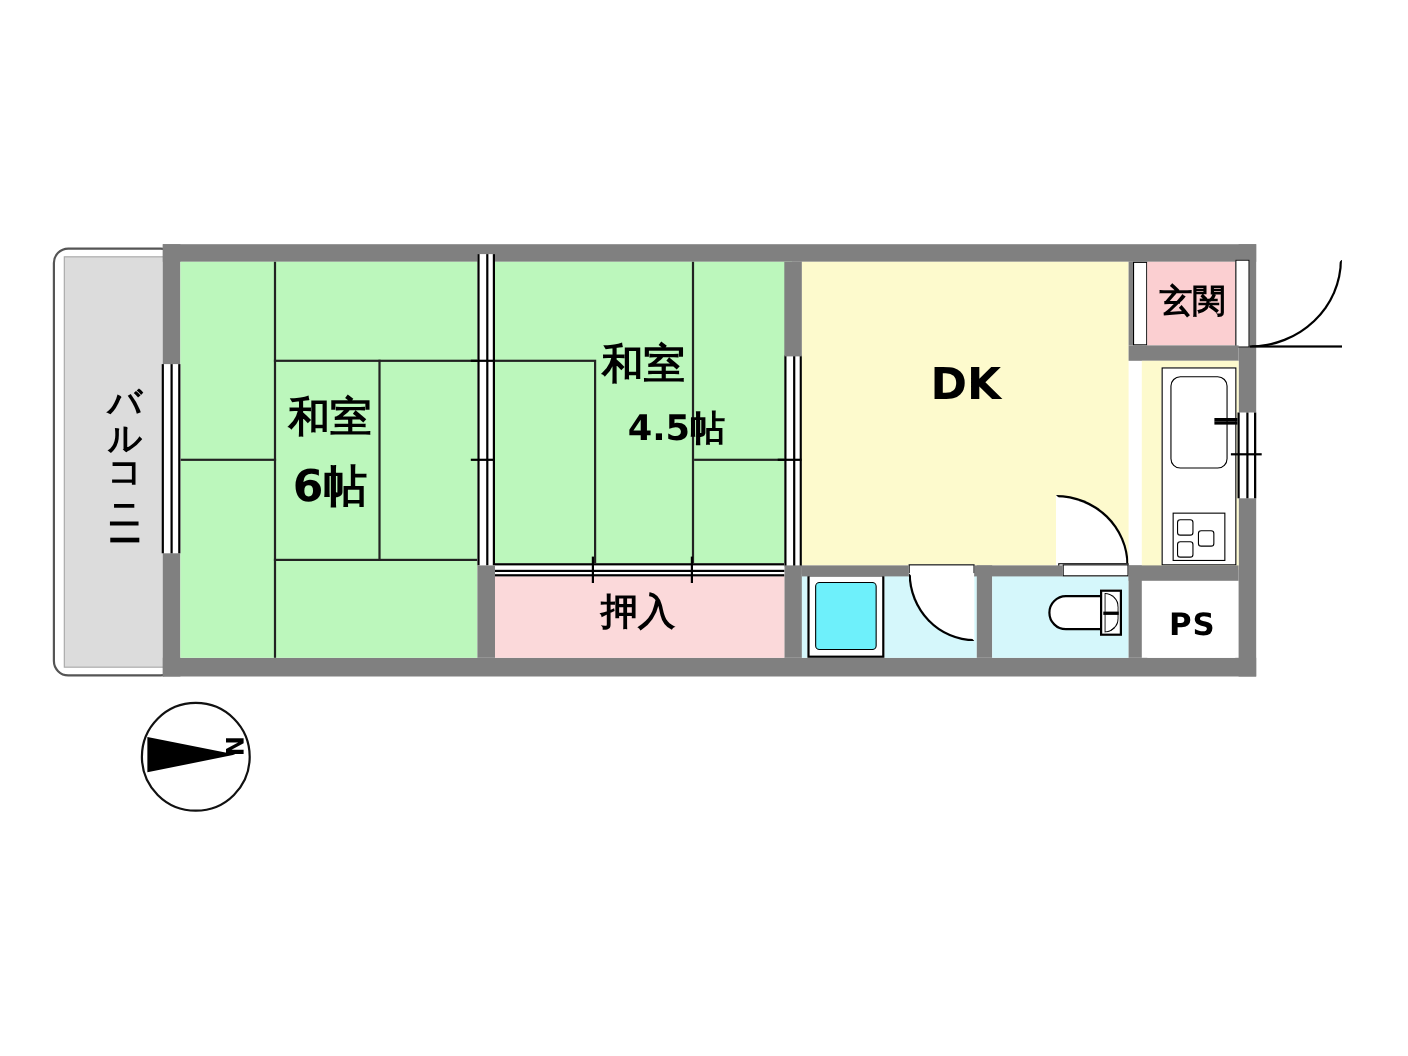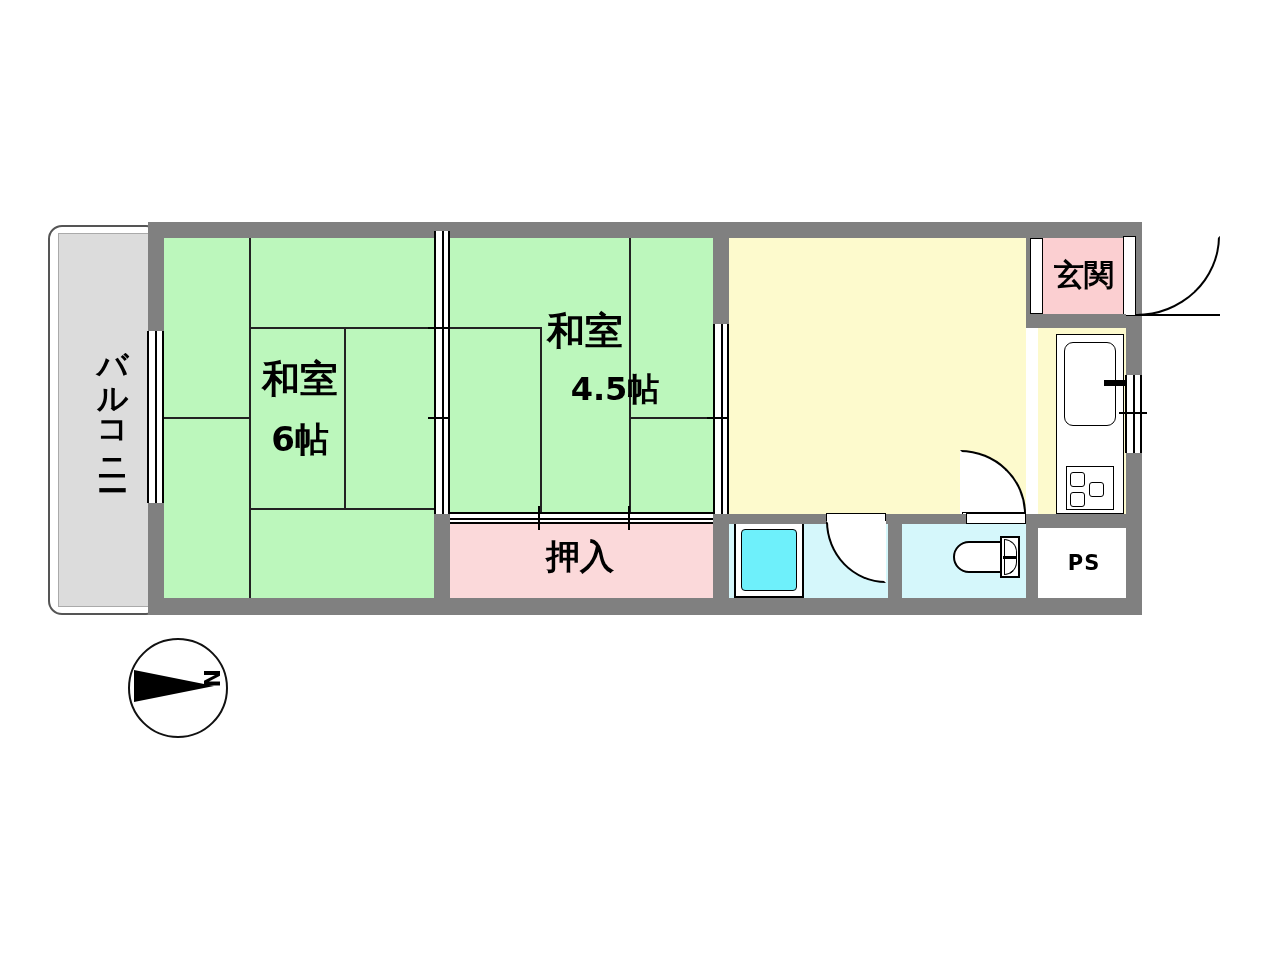--- a/index.html
+++ b/index.html
@@ -65,21 +65,21 @@
 
   <div class="abs tatami" style="left:164px;top:238px;width:270px;height:360px;"></div>
 
   <div class="abs tatami-line" style="left:249px;top:238px;width:2px;height:360px;"></div>
   <div class="abs tatami-line" style="left:164px;top:417px;width:87px;height:2px;"></div>
   <div class="abs tatami-line" style="left:249px;top:327px;width:185px;height:2px;"></div>
   <div class="abs tatami-line" style="left:249px;top:508px;width:185px;height:2px;"></div>
   <div class="abs tatami-line" style="left:344px;top:327px;width:2px;height:183px;"></div>
 
   <div class="lab" style="left:252px;top:358px;width:96px;font-size:38px;">和室</div>
-  <div class="lab" style="left:252px;top:420px;width:96px;font-size:34px;text-align:center;">6帖</div>
+  <div class="lab" style="left:252px;top:420px;width:96px;font-size:40px;text-align:center;">6帖</div>
 
   <div class="abs win-v" style="left:147px;top:331px;width:17px;height:172px;">
     <div class="pane" style="left:6px;"></div>
   </div>
 
   <div class="abs win-v" style="left:434px;top:231px;width:16px;height:283px;">
     <div class="pane" style="left:6px;"></div>
   </div>
   <div class="abs hairline" style="left:428px;top:327px;width:28px;height:2px;"></div>
   <div class="abs hairline" style="left:428px;top:417px;width:28px;height:2px;"></div>
@@ -106,20 +106,21 @@
   <div class="abs pinkpale" style="left:450px;top:522px;width:263px;height:76px;"></div>
 
   <div class="abs win-h" style="left:450px;top:512px;width:263px;height:12px;">
     <div class="paneh" style="top:4px;"></div>
   </div>
   <div class="abs hairline" style="left:538px;top:506px;width:2px;height:24px;"></div>
   <div class="abs hairline" style="left:628px;top:506px;width:2px;height:24px;"></div>
   <div class="lab" style="left:515px;top:540px;width:130px;font-size:34px;font-family:Liberation Mono, monospace;">押入</div>
 
   <div class="abs dk" style="left:729px;top:238px;width:297px;height:276px;"></div>
+  <div class="lab" style="left:820px;top:328px;width:116px;font-size:40px;">DK</div>
 
   <div class="abs arc arc-tr" style="left:960px;top:450px;width:66px;height:64px;background:#ffffff;"></div>
   <div class="abs whitebox" style="left:962px;top:512px;width:64px;height:12px;border:1px solid #000;"></div>
 
   <div class="abs wall" style="left:1026px;top:238px;width:12px;height:76px;"></div>
   <div class="abs whitebox" style="left:1030px;top:238px;width:13px;height:76px;border:1px solid #000;"></div>
   <div class="abs pink" style="left:1043px;top:238px;width:80px;height:76px;"></div>
   <div class="lab" style="left:1046px;top:258px;width:76px;font-size:30px;">玄関</div>
   <div class="abs whitebox" style="left:1123px;top:236px;width:13px;height:80px;border:1px solid #000;"></div>
 
@@ -158,21 +159,21 @@
   <div class="abs whitebox" style="left:966px;top:513px;width:60px;height:11px;border:1px solid #000;"></div>
 
   <div class="abs whitebox" style="left:953px;top:541px;width:52px;height:32px;border:2px solid #000;border-radius:16px 3px 3px 16px;"></div>
   <div class="abs whitebox" style="left:1000px;top:536px;width:20px;height:42px;border:2px solid #000;"></div>
   <div class="abs" style="left:1004px;top:539px;width:13px;height:36px;border:1.5px solid #000;border-radius:0 18px 18px 0;background:#fff;"></div>
   <div class="abs hairline" style="left:1003px;top:556px;width:14px;height:3px;"></div>
 
   <div class="abs wall" style="left:1026px;top:514px;width:12px;height:84px;"></div>
 
   <div class="abs whitebox" style="left:1043px;top:530px;width:80px;height:68px;"></div>
-  <div class="lab" style="left:1045px;top:552px;width:78px;font-size:21px;letter-spacing:1px;">PS</div>
+  <div class="lab" style="left:1045px;top:552px;width:78px;font-size:28px;letter-spacing:1px;">PS</div>
 
   <div class="abs wall" style="left:729px;top:514px;width:97px;height:10px;"></div>
   <div class="abs wall" style="left:886px;top:514px;width:80px;height:10px;"></div>
   <div class="abs wall" style="left:1026px;top:514px;width:100px;height:14px;"></div>
 
   <div class="compass" style="left:128px;top:638px;width:96px;height:96px;"></div>
   <svg class="abs" style="left:128px;top:638px;width:96px;height:96px;" viewBox="0 0 96 96">
     <polygon points="6,32 6,64 86,48" fill="#000"></polygon>
   </svg>
   <div class="lab" style="left:198px;top:666px;width:26px;font-size:22px;transform:rotate(90deg);">N</div>

